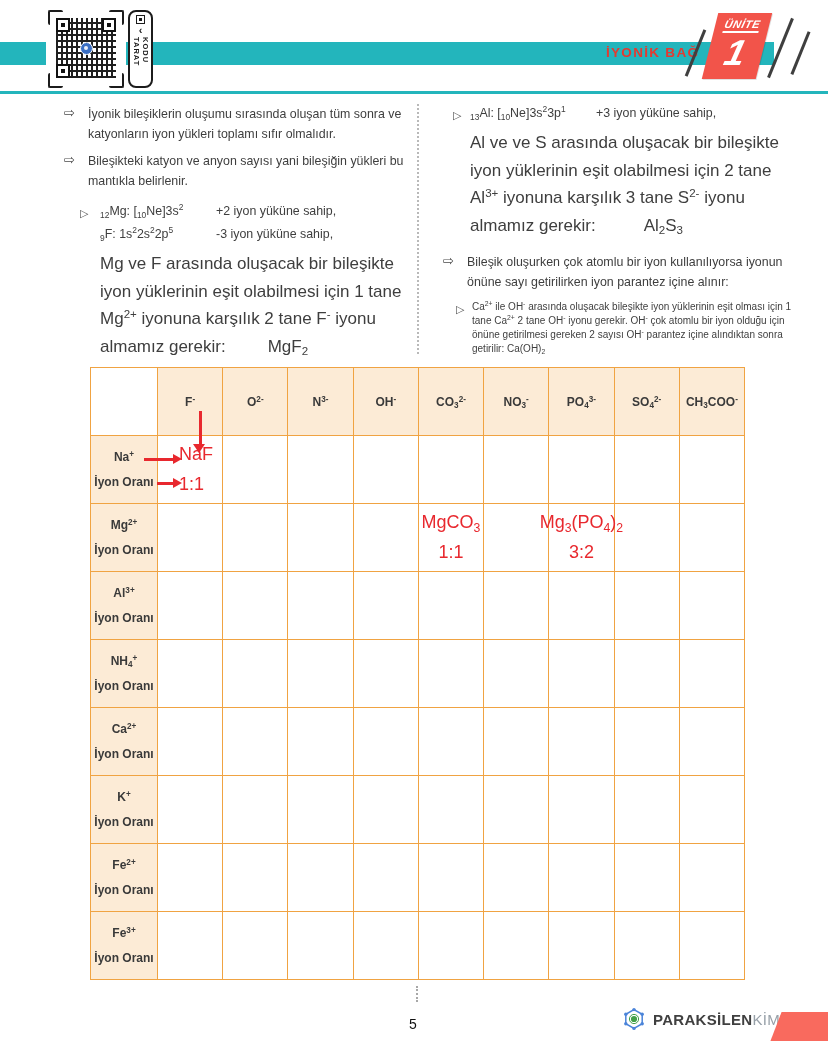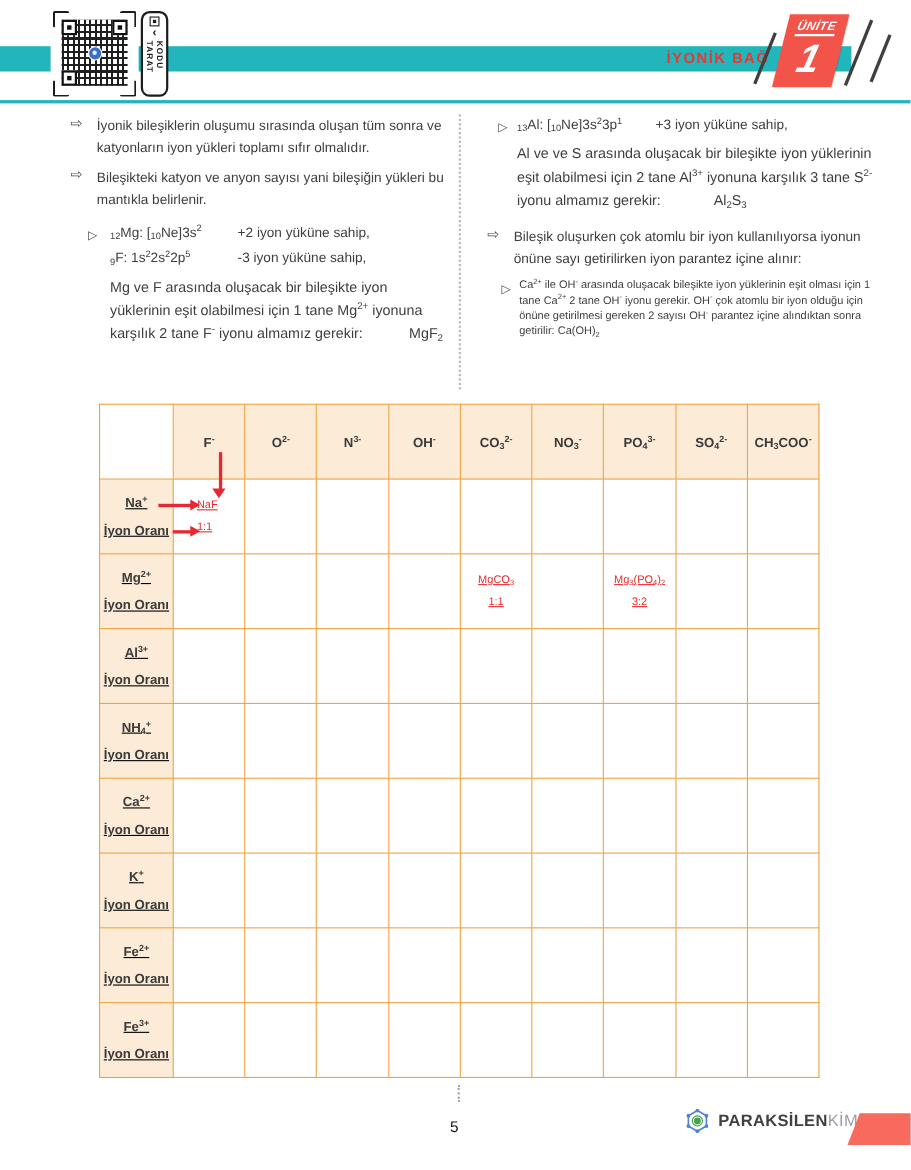--- a/index.html
+++ b/index.html
@@ -66,39 +66,39 @@
   .example-left .ex-glyph { width:20px; }
   .example-r1 { margin:2px 0 0 22px; }
   .example-r1 .ex-glyph { width:17px; }
   .example-r2 { margin:8px 0 0 25px; }
   .example-r2 .ex-glyph { width:16px; }
 
   .config-line { display:flex; margin-bottom:9px; font-size:12.4px; }
   .config-line .config { flex:none; }
   .w116 .config { width:116px; }
   .w126 .config { width:126px; }
-  .explanation { font-size:13px; line-height:1.62; margin-top:1px; }
+  .explanation { font-size:17px; line-height:1.62; margin-top:1px; }
   .result-gap-l { margin-left:42px; }
   .result-gap-r { margin-left:48px; }
   .para-tight { font-size:10px; line-height:1.4; }
   sub { font-size:0.68em; vertical-align:-0.3em; line-height:0; }
   sup { font-size:0.68em; vertical-align:0.55em; line-height:0; }
 
   
   .table-wrap { position:absolute; left:90px; top:367px; z-index:1; }
   table.ion-table { border-collapse:collapse; table-layout:fixed; width:655px; }
   .ion-table col.lbl { width:67px; }
   .ion-table th, .ion-table td { border:1.5px solid #f0a342; height:68px; padding:0; vertical-align:middle; }
   .ion-table th.corner { background:#ffffff; }
   .ion-table th.ion-head { background:#fcebd6; font-size:12px; font-weight:700; color:#3a3a3a; text-align:center; }
   .ion-table th.row-label { background:#fcebd6; }
-  .row-label .inner, .cell .inner { display:flex; flex-direction:column; align-items:center; justify-content:center; gap:11px; height:100%;text-decoration:underline; }
+  .row-label .inner, .cell .inner { display:flex; flex-direction:column; align-items:center; justify-content:center; gap:11px; height:100%; }
   .row-label .cation, .row-label .sublabel { font-size:12px; font-weight:700; color:#3a3a3a; }
   .ion-table td.cell { background:#fff; }
-  .ion-table td.filled { color:#e8282e; font-size:10px; }
+  .ion-table td.filled { color:#e8282e; font-size:18px; }
   .ion-table td.filled .inner { gap:9px; }
   .ion-table td.filled.left-align .inner { align-items:flex-start; padding-left:21px; }
 
   
   .arrow-el { position:absolute; z-index:5; background:#e8282e; }
   .arrow-head { position:absolute; z-index:5; width:0; height:0; background:none; }
   .arr-v-line { left:199px; top:411px; width:2.5px; height:34px; }
   .arr-v-head { left:193px; top:444px; border-left:6.5px solid transparent; border-right:6.5px solid transparent; border-top:9px solid #e8282e; }
   .arr-h1-line { left:144px; top:458px; width:30px; height:2.5px; }
   .arr-h1-head { left:173px; top:454px; border-top:5.5px solid transparent; border-bottom:5.5px solid transparent; border-left:9px solid #e8282e; }

